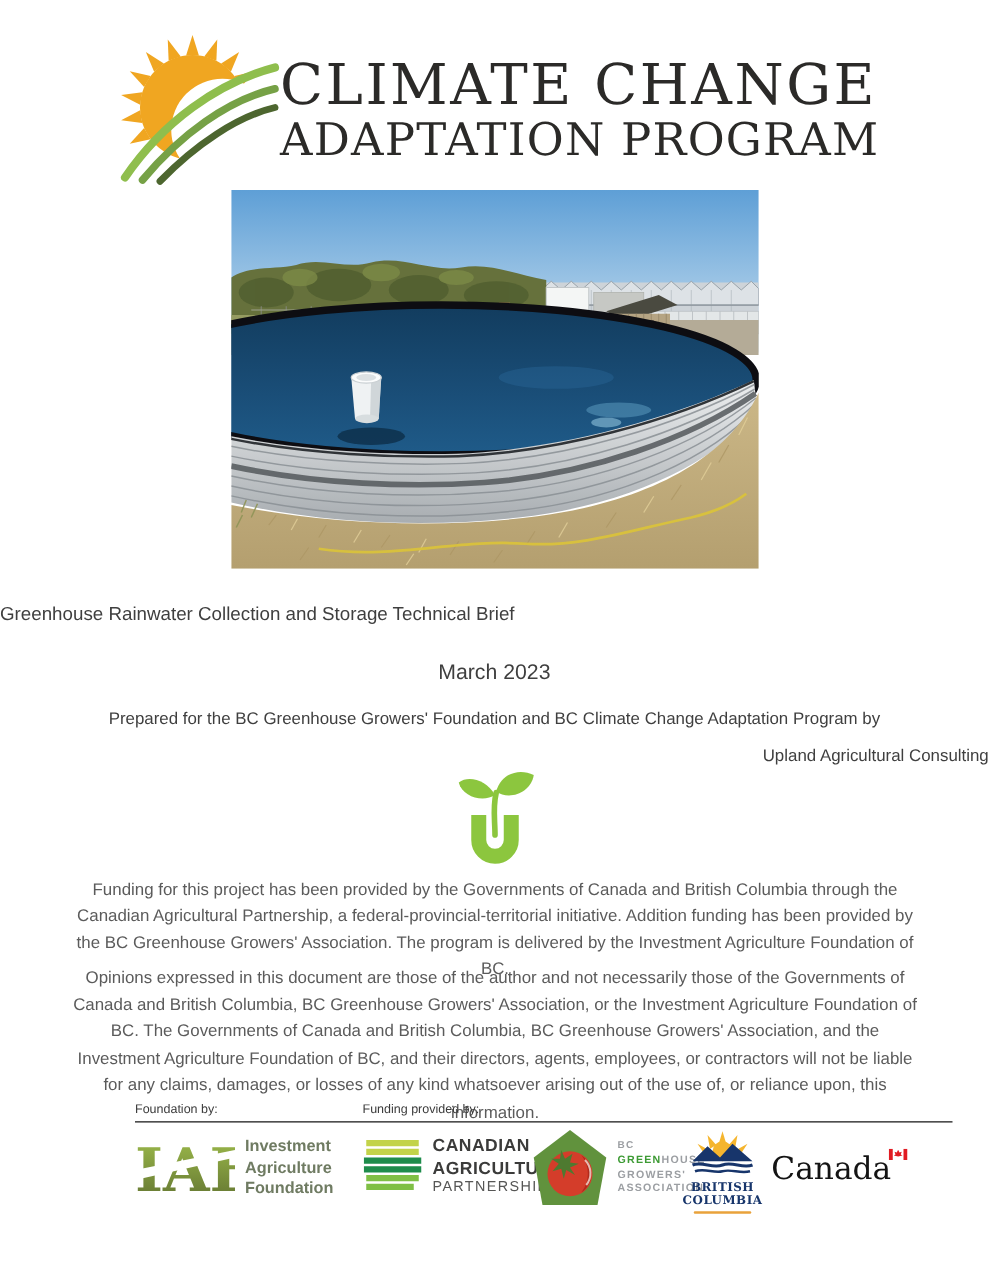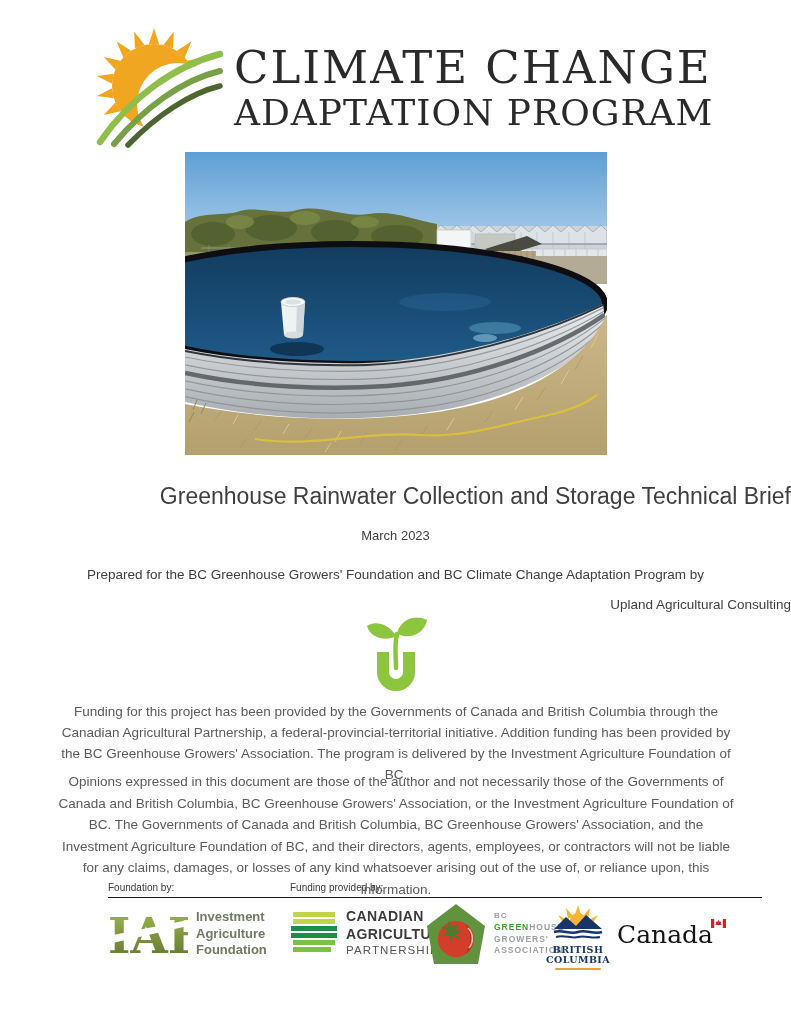--- a/index.html
+++ b/index.html
@@ -2,31 +2,31 @@
 <html><head>
 <meta charset="utf-8">
 <style>
   html,body{margin:0;padding:0;}
   body{width:791px;height:1024px;background:#ffffff;font-family:"Liberation Sans",sans-serif;overflow:hidden;}
   .page{position:relative;width:791px;height:1024px;background:#fff;}
 
   
   .header{position:absolute;top:28px;left:92px;width:630px;display:flex;align-items:center;}
   .header-logo{width:132px;height:120px;flex:0 0 auto;}
-  .header-titles{margin-left:10px;color:#2b2a28;font-family:"DejaVu Serif",serif;}
+  .header-titles{color:#2b2a28;font-family:"DejaVu Serif",serif;}
   .header-line1{font-size:45px;letter-spacing:2px;line-height:1.08;white-space:nowrap;}
   .header-line2{font-size:36px;letter-spacing:1px;line-height:1.1;white-space:nowrap;}
 
   
   .photo-wrap{position:absolute;top:152px;left:185px;width:422px;height:303px;}
   .photo-wrap svg{display:block;}
 
   
-  .doc-title{position:absolute;top:483px;left:0;width:791px;text-align:right;font-size:23px;color:#3f3f3f;}
-  .doc-date{position:absolute;top:528px;left:0;width:791px;text-align:center;font-size:13px;color:#3f3f3f;}
+  .doc-title{position:absolute;top:483px;left:0;width:791px;text-align:left;font-size:15px;color:#3f3f3f;}
+  .doc-date{position:absolute;top:528px;left:0;width:791px;text-align:center;font-size:17px;color:#3f3f3f;}
   .doc-prepared{position:absolute;top:567px;left:0;width:791px;text-align:center;font-size:13.5px;color:#3f3f3f;}
   .doc-author{position:absolute;top:597px;left:0;width:791px;text-align:right;font-size:13.5px;color:#3f3f3f;}
   .upland-logo{position:absolute;top:616px;left:359px;width:74px;height:82px;}
 
   
   .para{position:absolute;left:56px;width:680px;text-align:center;font-size:13.5px;color:#5b5b5b;}
   .para-funding{top:701px;line-height:21px;}
   .para-disclaimer{top:771px;line-height:21.5px;}
 
   

